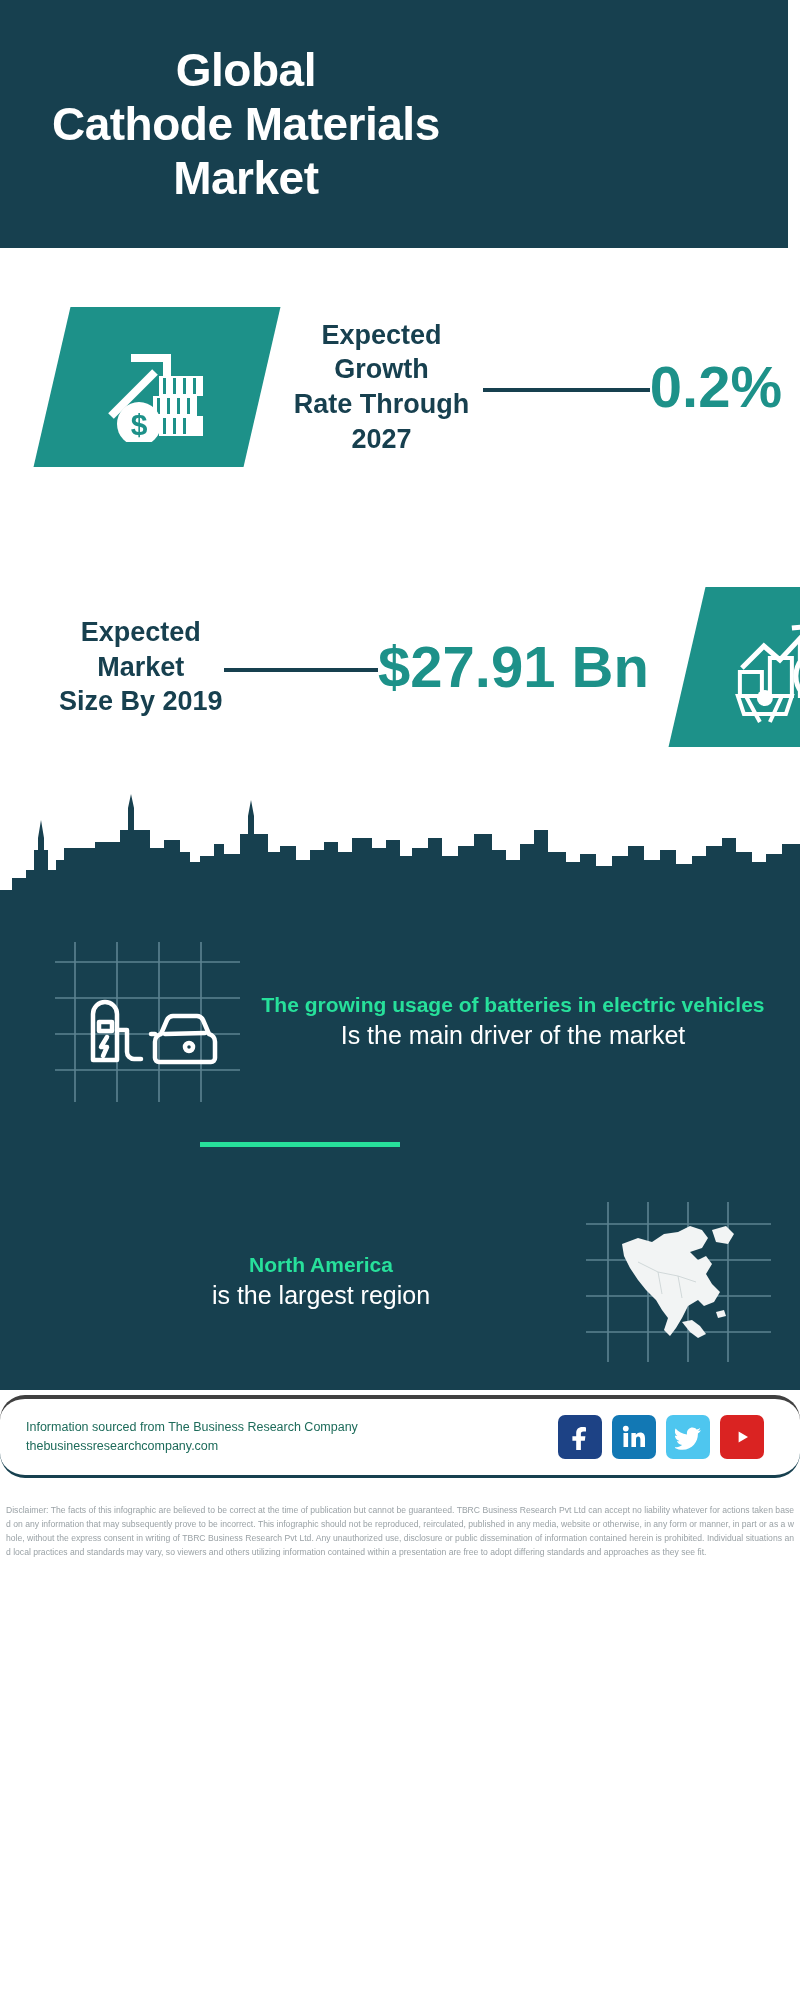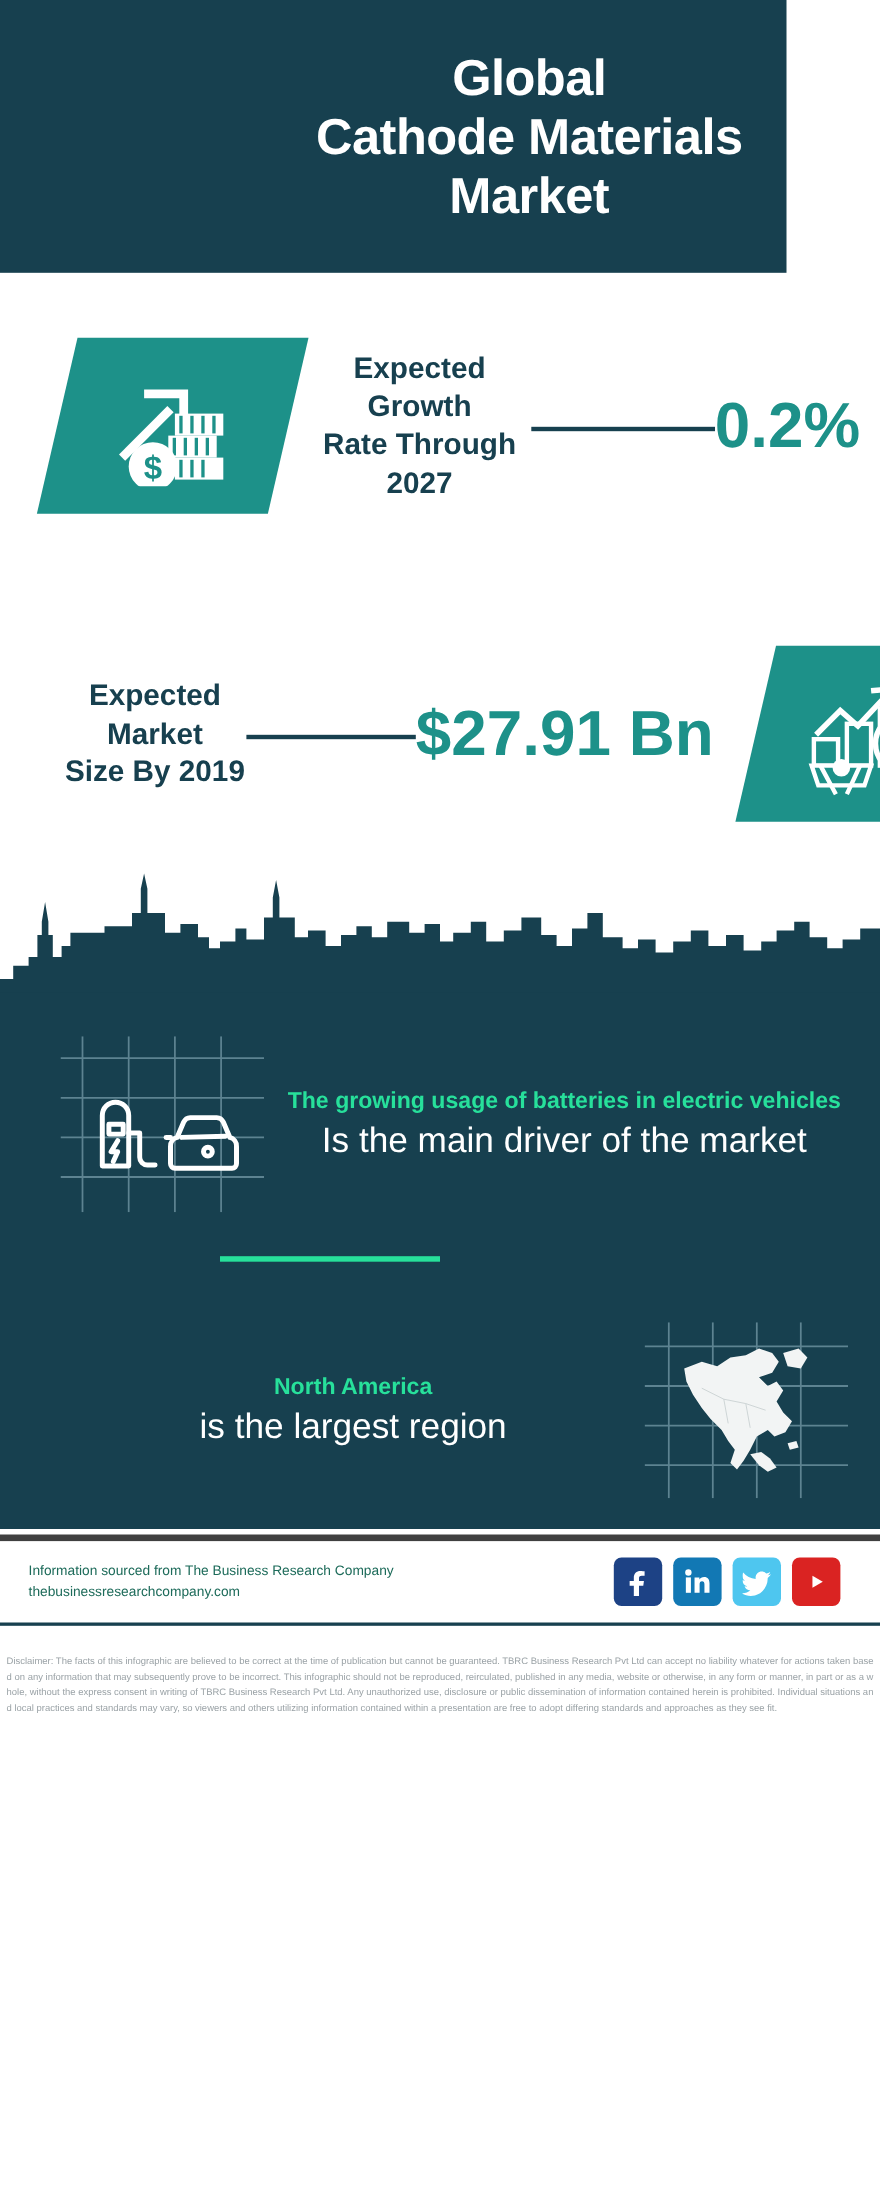--- a/index.html
+++ b/index.html
@@ -13,28 +13,28 @@
     width: 800px;
     height: 2000px;
     background: #ffffff;
     overflow: hidden;
   }
 
   
   .header {
     position: absolute;
     top: 0; left: 0;
-    width: 715px;
+    width: 788px;
     height: 248px;
     background: #17404f;
     display: flex;
     flex-direction: column;
-    align-items: flex-end;
+    align-items: flex-start;
     justify-content: center;
-    padding: 0 40px;
+    padding: 0 52px;
   }
   .header-title {
     color: #ffffff;
     font-size: 46px;
     font-weight: bold;
     line-height: 1.18;
     text-align: center;
     letter-spacing: -0.5px;
   }
 
@@ -130,21 +130,21 @@
     text-align: center;
   }
   .accent-head {
     color: #27e09b;
     font-size: 21px;
     font-weight: bold;
     line-height: 1.24;
   }
   .white-sub {
     color: #ffffff;
-    font-size: 32px;
+    font-size: 25px;
     font-weight: normal;
     line-height: 1.25;
     margin-top: 2px;
   }
 
   .divider-teal {
     position: absolute;
     top: 1142px;
     left: 200px;
     width: 200px;
@@ -174,25 +174,26 @@
     position: relative;
   }
 
   
   .footer-band {
     position: absolute;
     top: 1395px; left: 0;
     width: 800px;
     height: 83px;
     background: #ffffff;
-    border-top: 6px solid #404040;
+    border-top: 4px solid #404040;
     border-bottom: 3px solid #17404f;
     display: flex;
     align-items: center;
     padding: 16px 26px;
+    border-radius: 25px;
   }
   .source-text {
     flex: 1 1 auto;
     color: #1d6b5a;
     font-size: 12.5px;
     line-height: 1.55;
   }
   .social-row { display: flex; gap: 10px; flex: 0 0 auto; margin-right: 10px; }
   .social {
     width: 44px; height: 44px;

